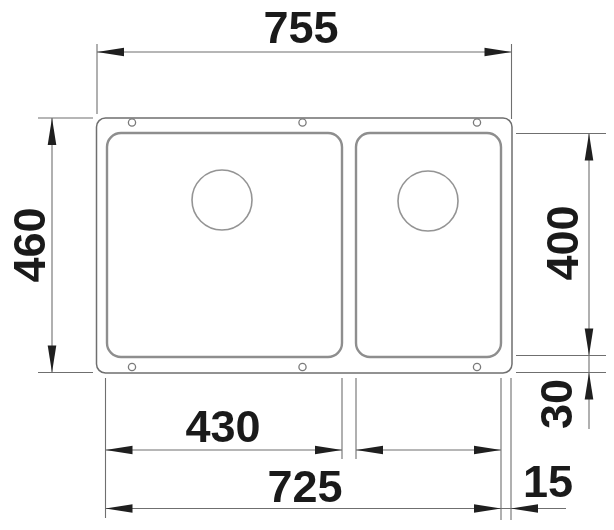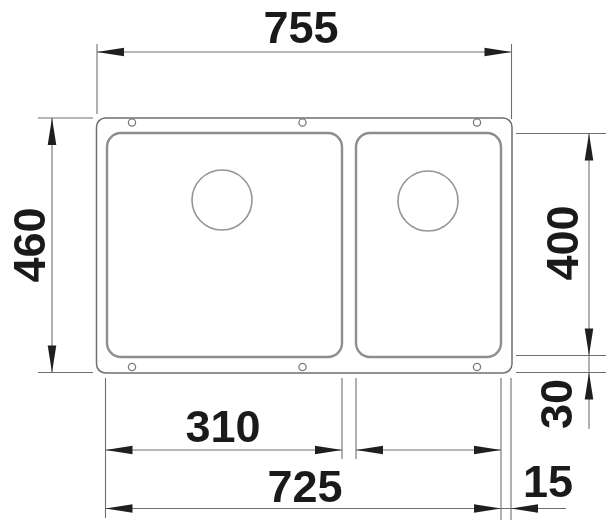--- a/index.html
+++ b/index.html
@@ -129,19 +129,19 @@
   </svg>
 
   <div class="dim-label lbl-755">755</div>
 
   <div class="dim-label rot lbl-460">460</div>
 
   <div class="dim-label rot lbl-400">400</div>
 
   <div class="dim-label rot lbl-30">30</div>
 
-  <div class="dim-label lbl-430">310</div>
+  <div class="dim-label lbl-430">430</div>
 
 
   <div class="dim-label lbl-725">725</div>
 
   <div class="dim-label lbl-15">15</div>
 </div>
 
 </body></html>

